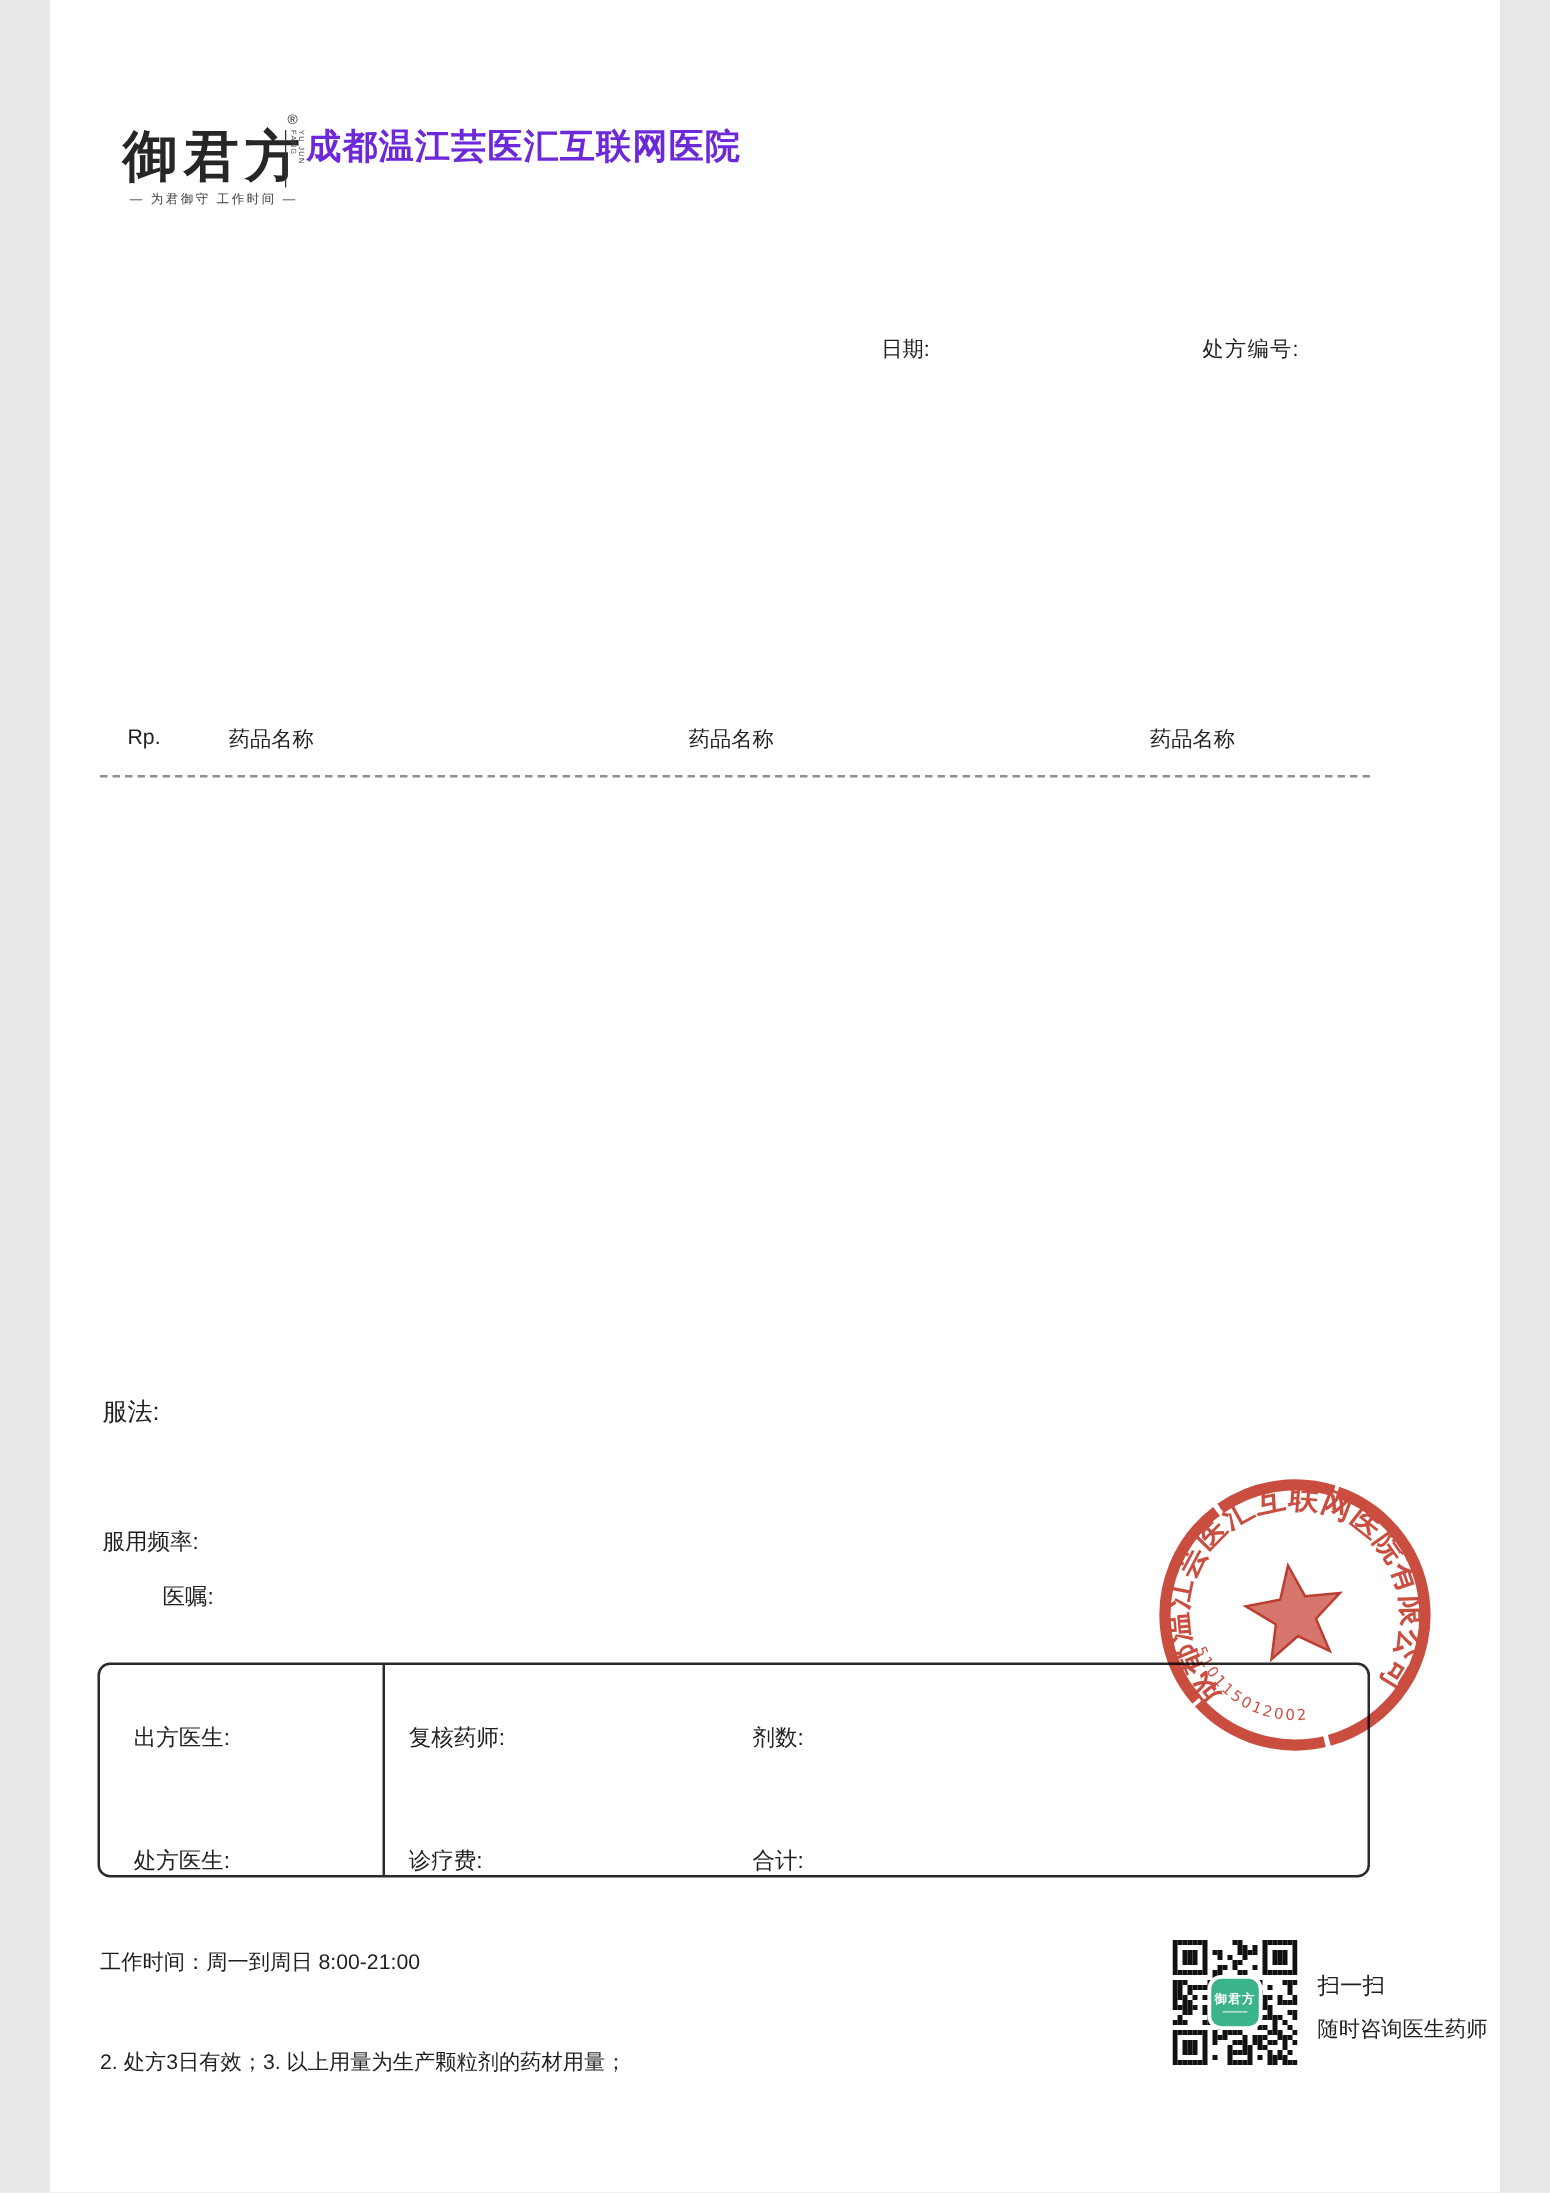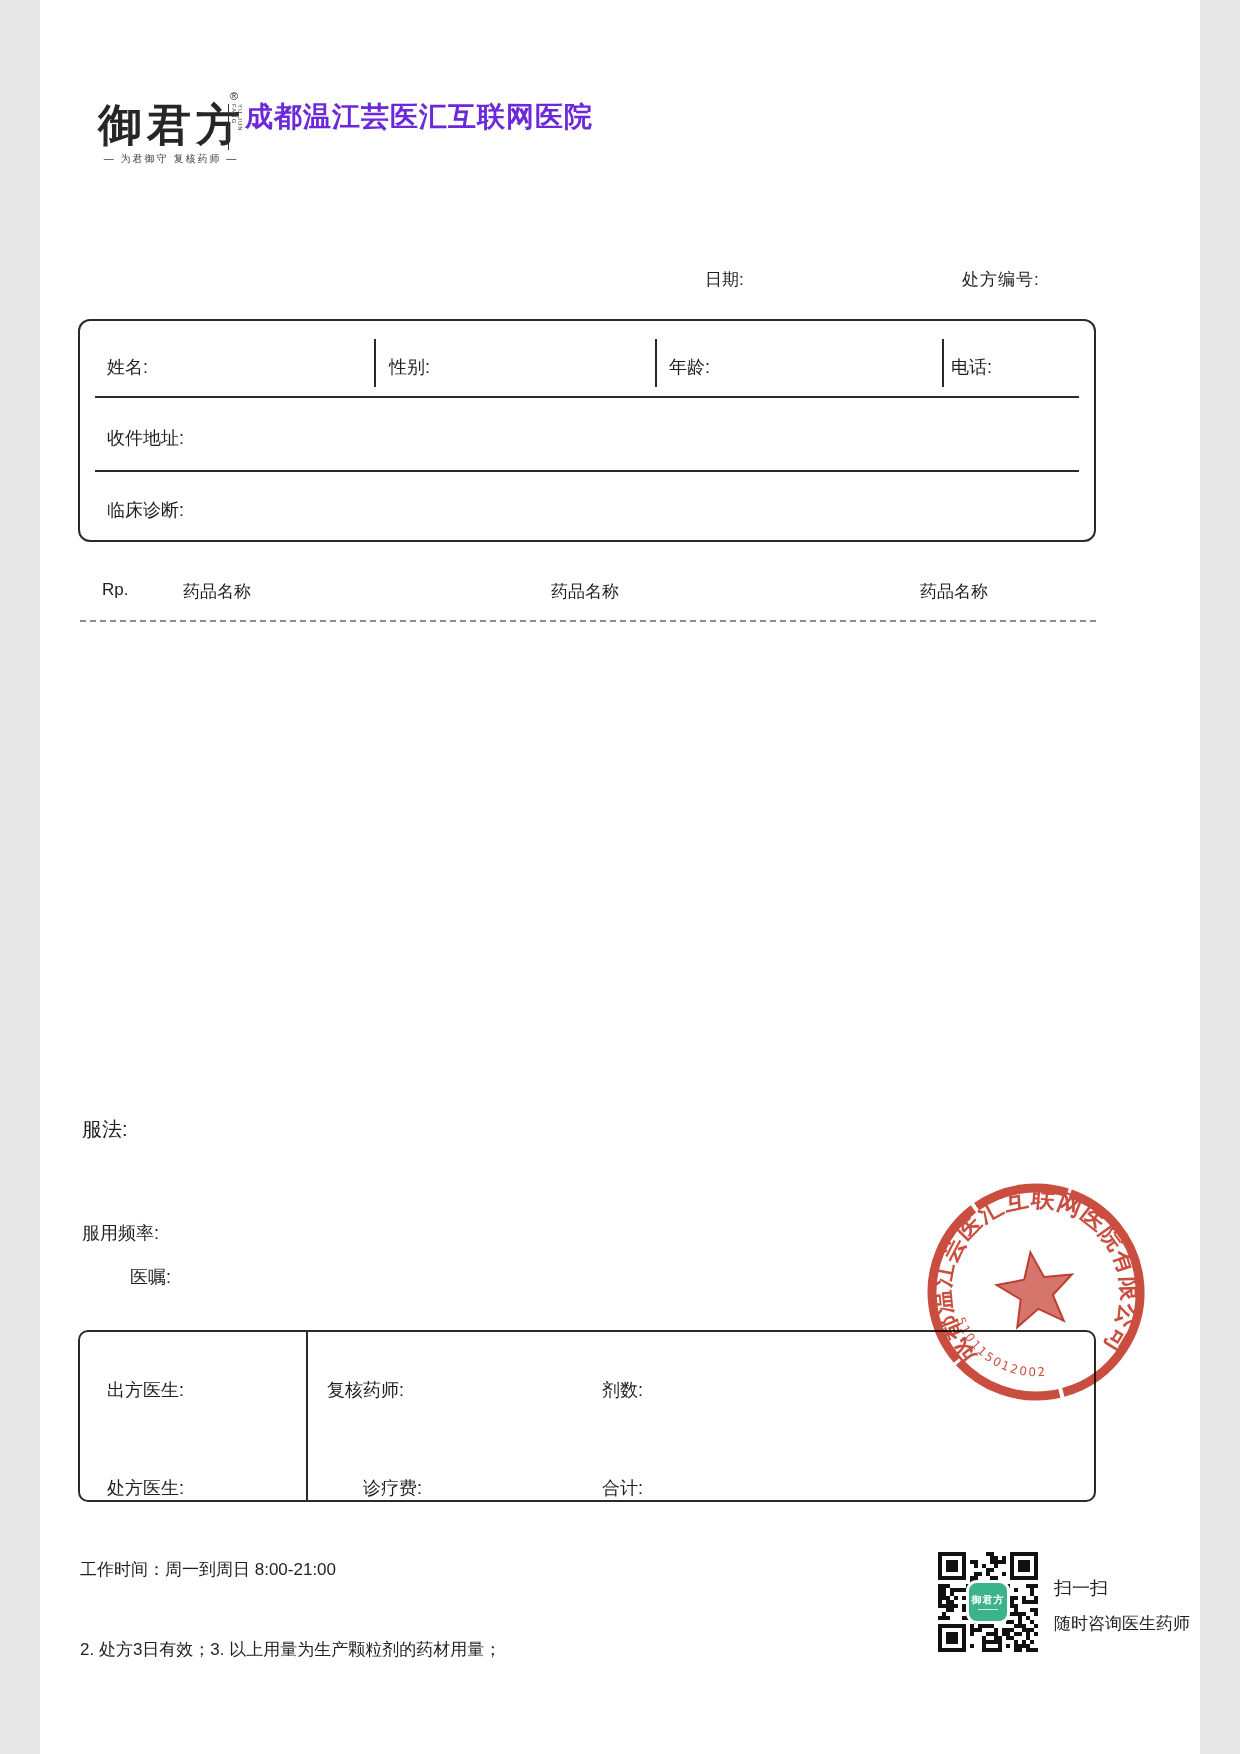--- a/index.html
+++ b/index.html
@@ -58,21 +58,21 @@
     transform:rotate(-8deg);opacity:.9;mix-blend-mode:multiply;z-index:5;}
 
   
   .signoff-box{left:38px;top:1330px;width:1018px;height:172px;
     border:2px solid #2a2a2a;border-radius:10px;box-sizing:border-box;}
   .so-divider{position:absolute;left:226px;top:0;bottom:0;width:0;border-left:2px solid #2a2a2a;}
   .so-label{position:absolute;font-size:18px;}
   .so-issuing{left:27px;top:46px;}
   .so-prescribing{left:27px;top:144px;}
   .so-review{left:247px;top:46px;}
-  .so-fee{left:247px;top:144px;margin-left:36px;}
+  .so-fee{left:247px;top:144px;}
   .so-doses{left:522px;top:46px;}
   .so-total{left:522px;top:144px;}
 
   
   .ft-hours{left:40px;top:1558px;font-size:17px;}
   .ft-note1{left:40px;top:1598px;font-size:17px;}
   .ft-note2{left:40px;top:1638px;font-size:17px;}
 
   .qr-wrap{left:898px;top:1552px;width:100px;height:100px;}
   .qr-wrap svg{display:block;}
@@ -85,39 +85,26 @@
   .qr-cap2{left:1014px;top:1612px;font-size:17px;}
 </style>
 </head>
 <body>
 
 <div class="page">
 
   <div class="abs logo-word">御君方</div>
   <div class="abs logo-reg">®</div>
   <div class="abs logo-side">YU JUN FANG</div>
-  <div class="abs logo-tagline">— 为君御守 复核药师 —</div>
+  <div class="abs logo-tagline">— 为君御守 工作时间 —</div>
   <div class="abs hospital-title">成都温江芸医汇互联网医院</div>
 
   <div class="abs date-label">日期:</div>
   <div class="abs rxno-label">处方编号:</div>
 
-  <div class="abs patient-box">
-    <span class="pb-label pb-name">姓名:</span>
-    <span class="pb-divider pb-div1"></span>
-    <span class="pb-label pb-gender">性别:</span>
-    <span class="pb-divider pb-div2"></span>
-    <span class="pb-label pb-age">年龄:</span>
-    <span class="pb-divider pb-div3"></span>
-    <span class="pb-label pb-phone">电话:</span>
-    <div class="pb-hline pb-hline1"></div>
-    <span class="pb-label pb-address">收件地址:</span>
-    <div class="pb-hline pb-hline2"></div>
-    <span class="pb-label pb-diagnosis">临床诊断:</span>
-  </div>
 
   <div class="abs rp-label">Rp.</div>
   <div class="abs rp-col1">药品名称</div>
   <div class="abs rp-col2">药品名称</div>
   <div class="abs rp-col3">药品名称</div>
   <div class="abs rp-dashed"></div>
 
   <div class="abs usage-method">服法:</div>
   <div class="abs usage-frequency">服用频率:</div>
   <div class="abs usage-advice">医嘱:</div>

